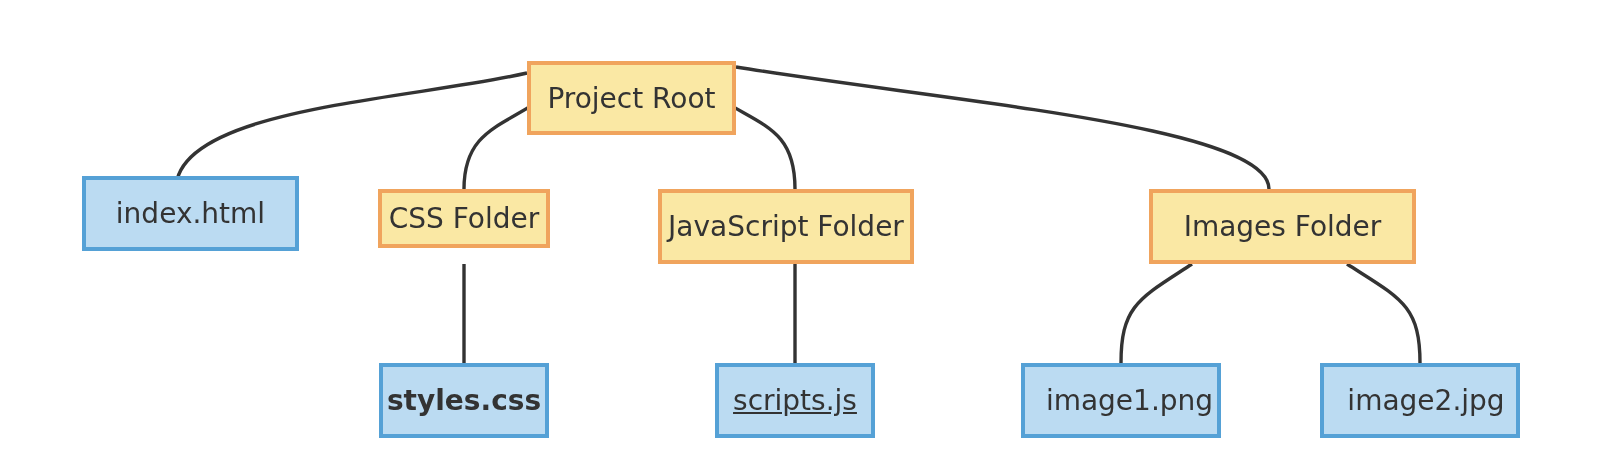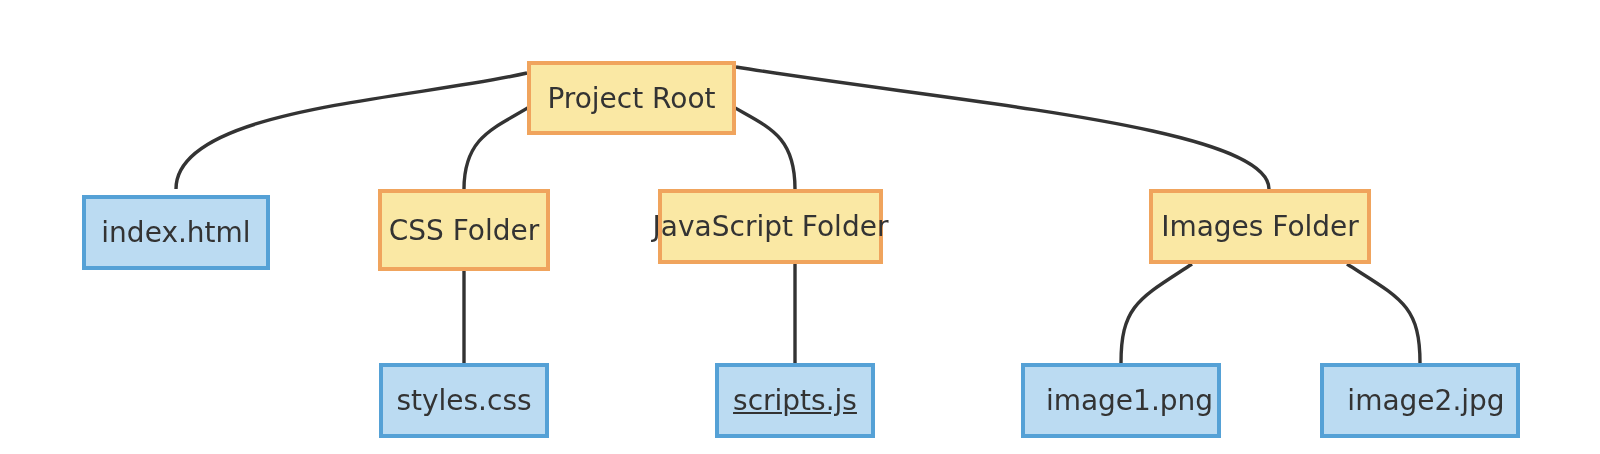--- a/index.html
+++ b/index.html
@@ -40,25 +40,25 @@
   .node.folder {
     background: var(--folder-fill, #FAE8A4);
     border: 4px solid var(--folder-border, #F0A45D);
   }
   .node.file {
     background: var(--file-fill, #BBDBF2);
     border: 4px solid var(--file-border, #55A1D6);
   }
   
   .pos-project-root  { left: 527px;  top: 16px;  width: 209px; height: 74px; margin-top: 45px; }
-  .pos-index-html    { left: 82px;   top: 195px; width: 188px; height: 75px; }
-  .pos-css-folder    { left: 378px;  top: 189px; width: 172px; height: 82px; }
-  .pos-js-folder     { left: 658px;  top: 189px; width: 225px; height: 75px; justify-content: center; }
-  .pos-images-folder { left: 1149px; top: 189px; width: 222px; height: 75px; justify-content: center; }
-  .pos-styles-css    { left: 379px;  top: 363px; width: 170px; height: 75px; }
+  .pos-index-html    { left: 82px;   top: 176px; width: 217px; height: 75px; }
+  .pos-css-folder    { left: 378px;  top: 189px; width: 172px; height: 59px; }
+  .pos-js-folder     { left: 658px;  top: 189px; width: 256px; height: 75px; justify-content: center; }
+  .pos-images-folder { left: 1149px; top: 189px; width: 267px; height: 75px; justify-content: center; }
+  .pos-styles-css    { left: 379px;  top: 363px; width: 170px; height: 75px; font-weight: bold; }
   .pos-scripts-js    { left: 715px;  top: 363px; width: 160px; height: 75px; text-decoration: underline; }
   .pos-image1-png    { left: 1021px; top: 363px; width: 200px; height: 75px; padding-left: 17px; }
   .pos-image2-jpg    { left: 1320px; top: 363px; width: 200px; height: 75px; padding-left: 12px; }
 </style>
 </head>
 <body>
 
 <div class="canvas">
 
   <svg class="edges" width="1600" height="454" viewBox="0 0 1600 454" aria-hidden="true">

